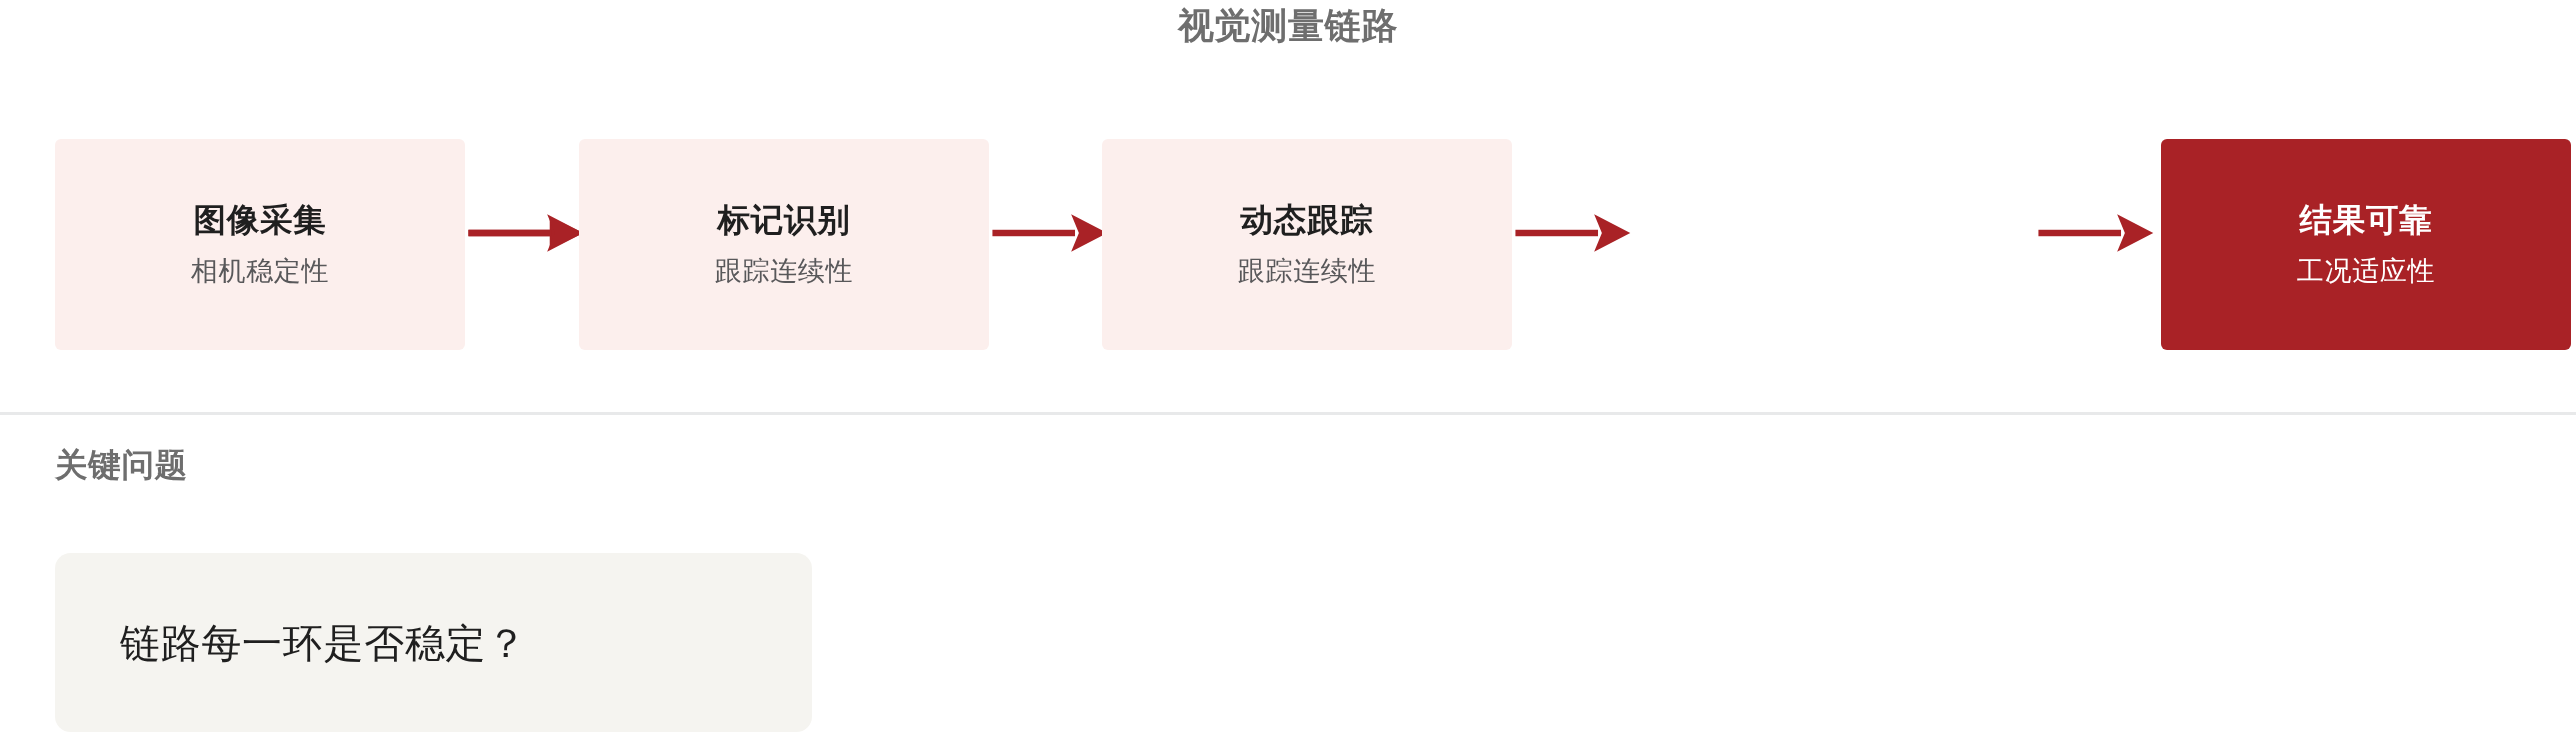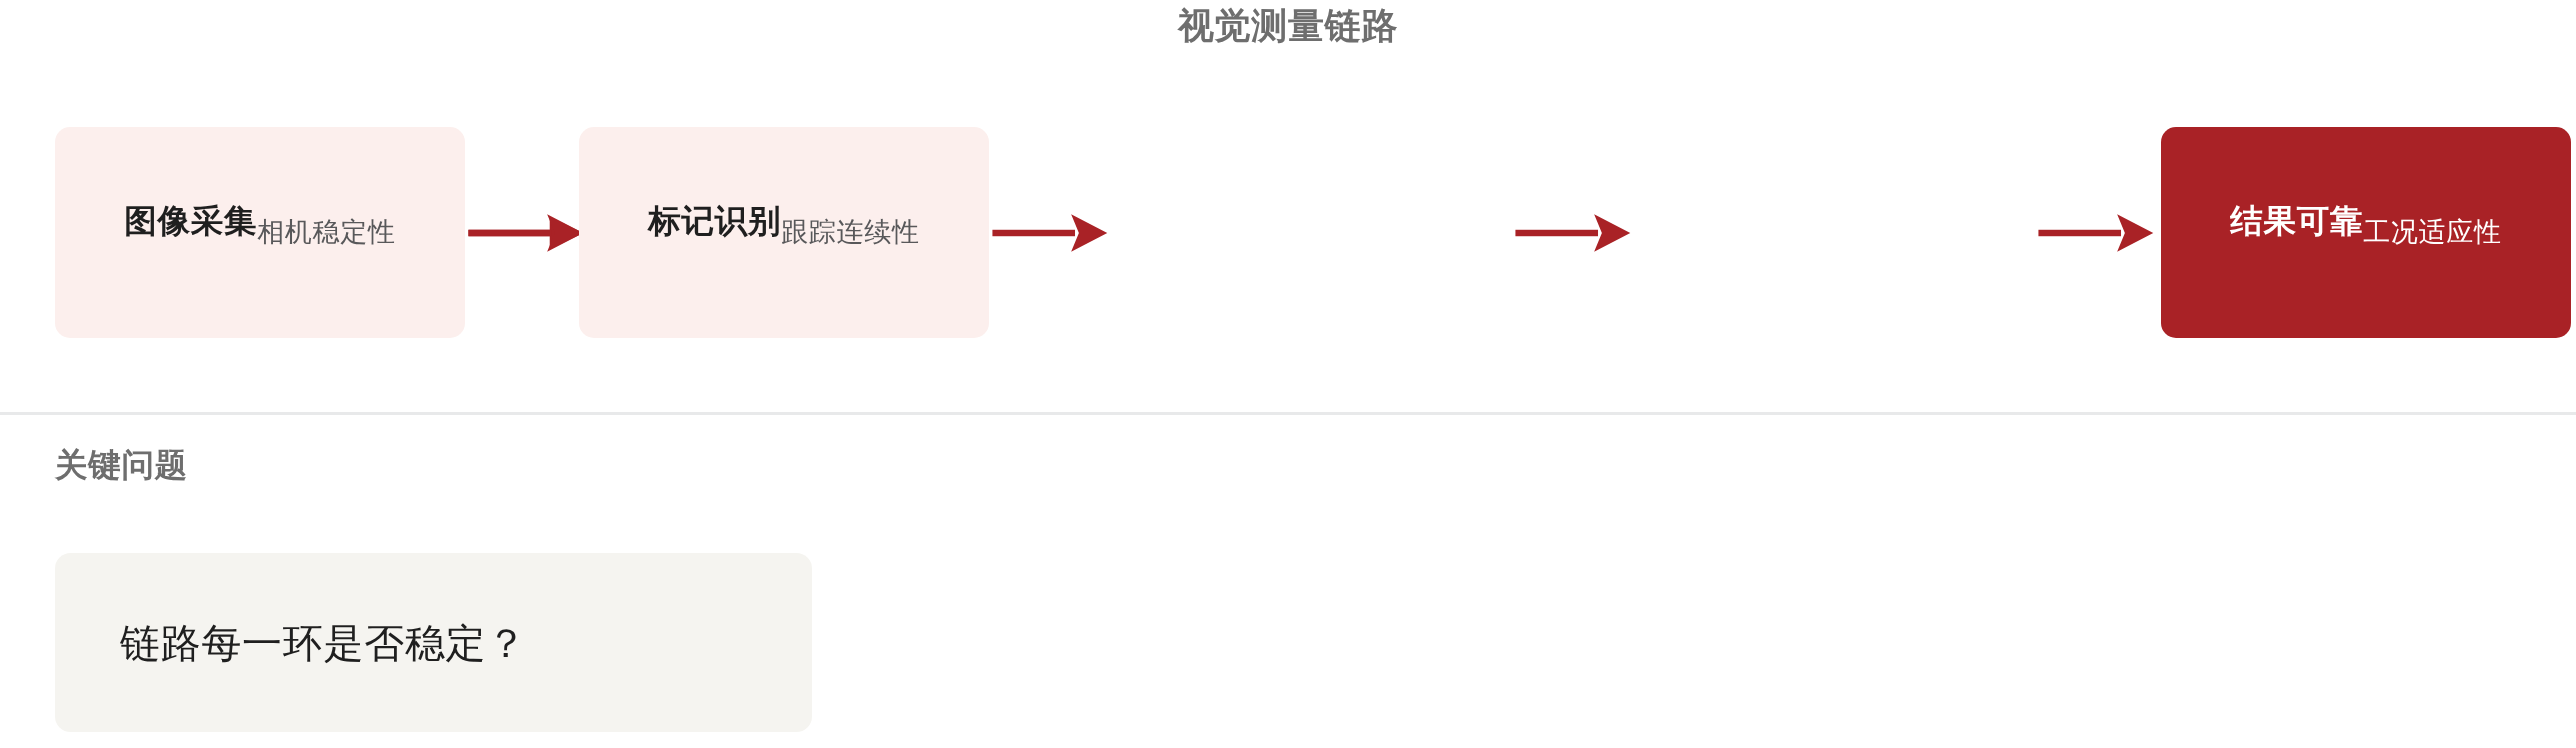--- a/index.html
+++ b/index.html
@@ -33,27 +33,27 @@
   
   #pipeline {
     position: absolute;
     left: 0;
     top: 127px;
     width: 2576px;
     height: 211px;
   }
   .stage-card {
     position: absolute;
-    top: 0;
+    top: 12px;
     width: 410px;
     height: 211px;
-    border-radius: 15px;
+    border-radius: 6px;
     background: #FCEFED;
     display: flex;
-    flex-direction: row;
+    flex-direction: column;
     align-items: center;
     justify-content: center;
     box-sizing: border-box;
   }
   .stage-card.highlight {
     background: #A92226;
     margin-left: 12px;
   }
   .stage-title {
     font-size: 32.5px;
@@ -155,20 +155,24 @@
     <div class="stage-sub">跟踪连续性</div>
   </div>
 
   <div class="arrow-wrap" style="left:992px;">
     <svg width="117" height="40" viewBox="0 0 180 62" aria-hidden="true">
       <polygon points="122,2 178,31 122,60 134,31" fill="#A92226"></polygon>
       <rect x="0" y="26" width="128" height="10" fill="#A92226"></rect>
     </svg>
   </div>
 
+  <div class="stage-card" style="left:1102px;">
+    <div class="stage-title">动态跟踪</div>
+    <div class="stage-sub">跟踪连续性</div>
+  </div>
 
   <div class="arrow-wrap" style="left:1515px;">
     <svg width="117" height="40" viewBox="0 0 180 62" aria-hidden="true">
       <polygon points="122,2 178,31 122,60 134,31" fill="#A92226"></polygon>
       <rect x="0" y="26" width="128" height="10" fill="#A92226"></rect>
     </svg>
   </div>
 
 
   <div class="arrow-wrap" style="left:2038px;">

